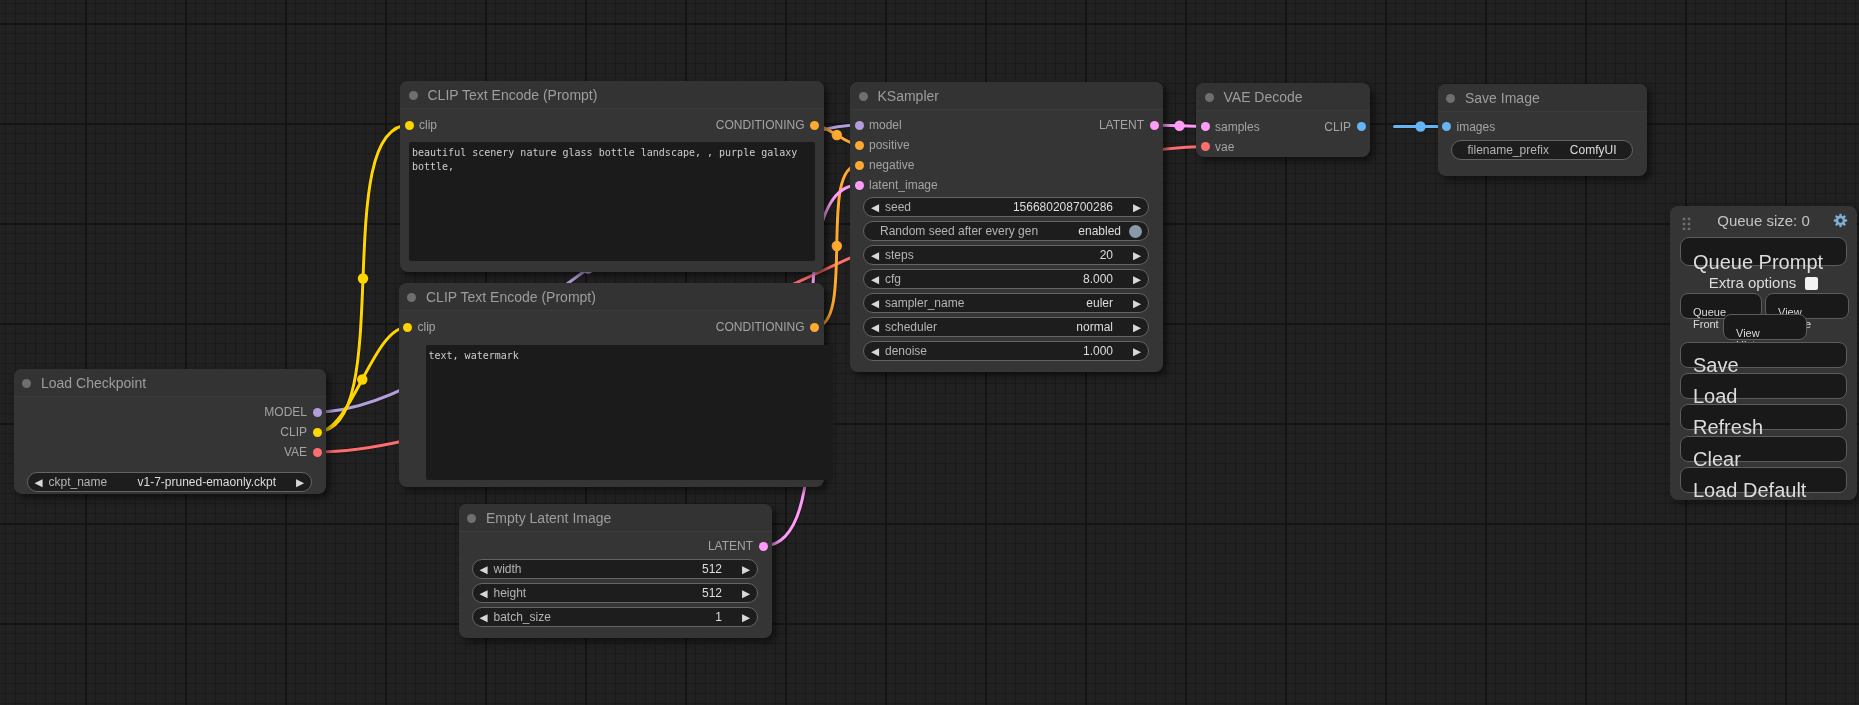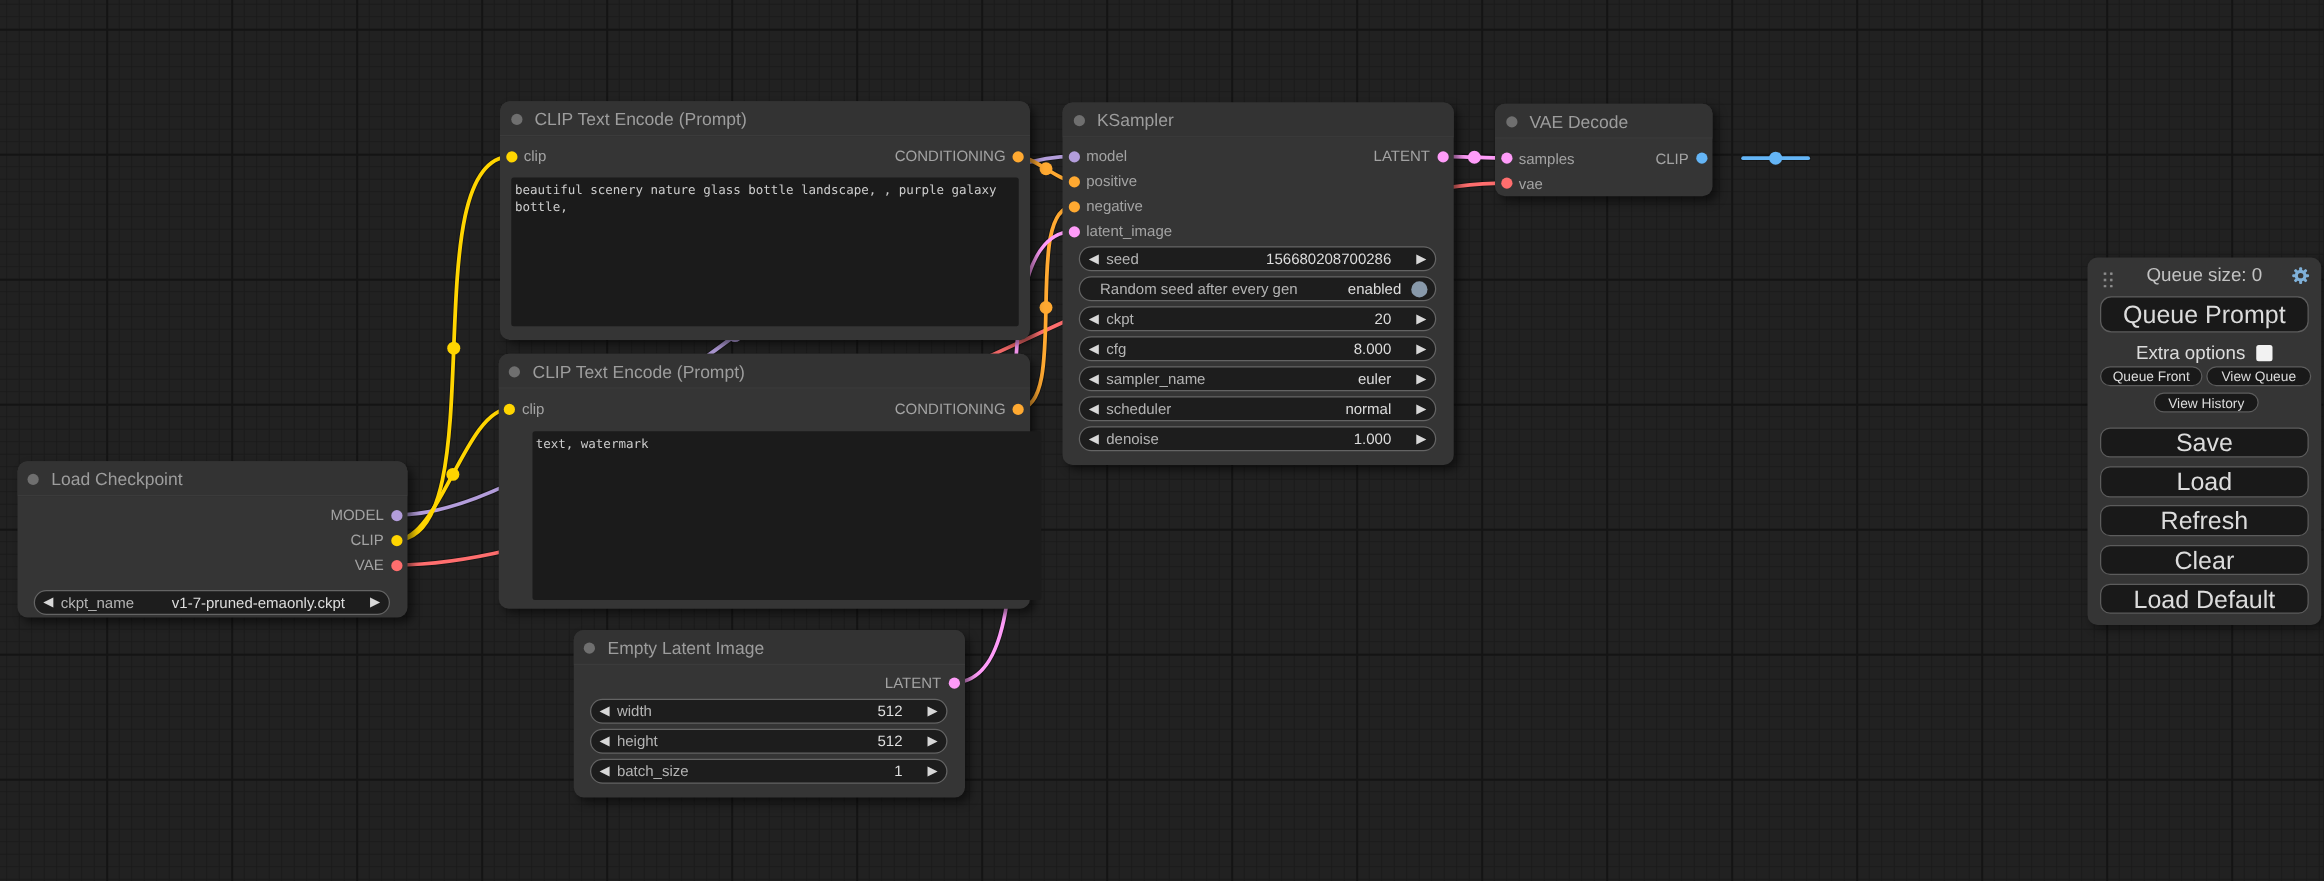--- a/index.html
+++ b/index.html
@@ -57,22 +57,22 @@
   
   #menu { position:absolute; left:1670px; top:206px; width:187px; height:294px; z-index:3;
           background:#353535; border-radius:8px; box-shadow:3px 3px 8px rgba(0,0,0,.45);
           color:#dddddd; text-align:center; }
   #drag-dots { position:absolute; left:11px; top:10px; width:10px; height:14px;
                background-image:radial-gradient(circle, #8f8f8f 0.9px, transparent 1.3px);
                background-size:5px 5px; background-position:0.5px 0.5px; }
   #qsize { position:absolute; left:0; right:0; top:6px; font-size:15px; color:#c3c3c3; }
   #gear { position:absolute; right:9px; top:7px; width:15px; height:15px; }
   .mbtn { position:absolute; background:#191919; border:1.5px solid #5c5c5c; border-radius:8px;
-          color:#dcdcdc; text-align:center; font-family:"Liberation Sans", sans-serif;
-          cursor:pointer; padding:2px; }
+          color:#dcdcdc; text-align:left; font-family:"Liberation Sans", sans-serif;
+          cursor:pointer; padding:12px; }
   .mbtn.big { left:10px; width:167px; height:24.5px; font-size:20px; line-height:21px; }
   .mbtn.small { height:16px; font-size:11px; line-height:12px; border-radius:8px; }
   #btn-queue-prompt { left:10px; top:31px; width:167px; height:28.5px; font-size:20px;
                       line-height:25px; border-radius:9px; }
   #xrow { position:absolute; left:0; right:0; top:68px; height:16px; font-size:15px;
           color:#dcdcdc; }
   #xrow .cb { display:inline-block; width:13px; height:13px; background:#f2f2f2;
               border-radius:2px; vertical-align:-2px; margin-left:9px; }
 </style>
 </head>
@@ -204,21 +204,21 @@
       <span class="wval">156680208700286</span>
       <span class="warr wr">▶</span>
     </div>
     <div class="widget" style="top:139px;width:286px">
       <span class="wname noarr">Random seed after every gen</span>
       <span class="wval vtoggle">enabled</span>
       <span class="tdot"></span>
     </div>
     <div class="widget" style="top:163px;width:286px">
       <span class="warr wl">◀</span>
-      <span class="wname">ckpt</span>
+      <span class="wname">steps</span>
       <span class="wval">20</span>
       <span class="warr wr">▶</span>
     </div>
     <div class="widget" style="top:187px;width:286px">
       <span class="warr wl">◀</span>
       <span class="wname">cfg</span>
       <span class="wval">8.000</span>
       <span class="warr wr">▶</span>
     </div>
     <div class="widget" style="top:211px;width:286px">
@@ -282,20 +282,34 @@
     <div class="slot in" style="top:53.5px">
       <span class="pdot c-vae"></span>
       <span>vae</span>
     </div>
     <div class="slot out" style="top:33.5px">
       <span>CLIP</span>
       <span class="pdot c-image"></span>
     </div>
   </div>
 
+  <div class="node" style="left:1437.5px;top:84px;width:209px;height:92px">
+    <div class="ntitle">
+      <span class="ndot"></span>
+      <span class="ntext">Save Image</span>
+    </div>
+    <div class="slot in" style="top:32.5px">
+      <span class="pdot c-image"></span>
+      <span>images</span>
+    </div>
+    <div class="widget" style="top:55.5px;width:182px">
+      <span class="wname noarr">filename_prefix</span>
+      <span class="wval vtext">ComfyUI</span>
+    </div>
+  </div>
 
   <div id="menu">
     <div id="drag-dots"></div>
     <div id="qsize">Queue size: 0</div>
     <svg id="gear" viewBox="0 0 20 20">
       <g fill="#7FB0D8">
         <rect x="8.4" y="1" width="3.2" height="18" rx="1.2"></rect>
         <rect x="8.4" y="1" width="3.2" height="18" rx="1.2" transform="rotate(45 10 10)"></rect>
         <rect x="8.4" y="1" width="3.2" height="18" rx="1.2" transform="rotate(90 10 10)"></rect>
         <rect x="8.4" y="1" width="3.2" height="18" rx="1.2" transform="rotate(135 10 10)"></rect>

